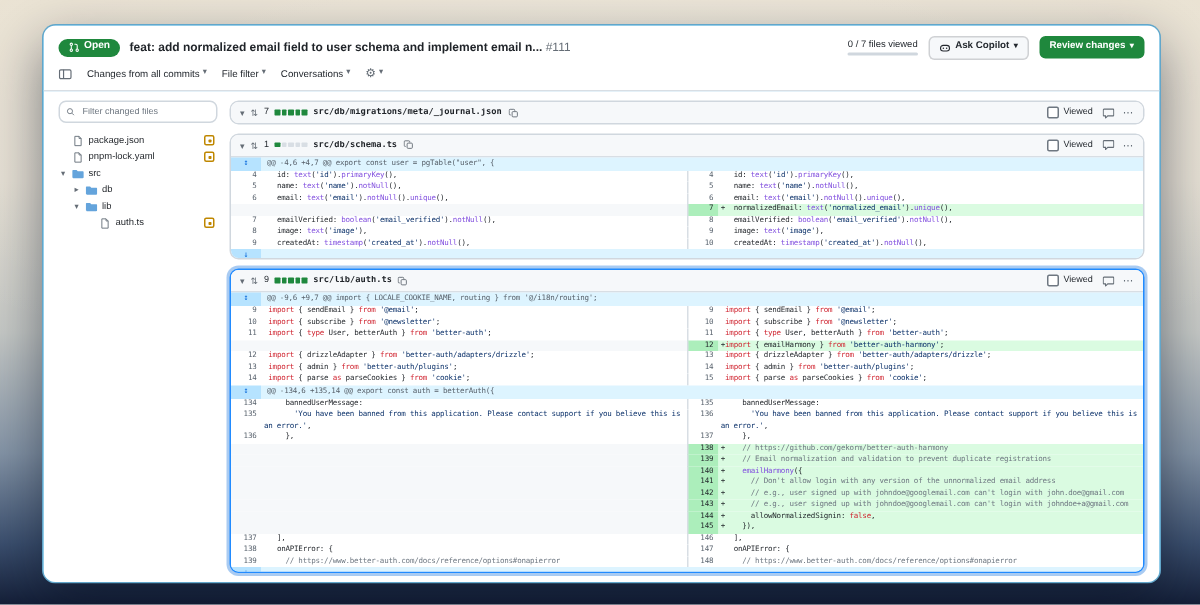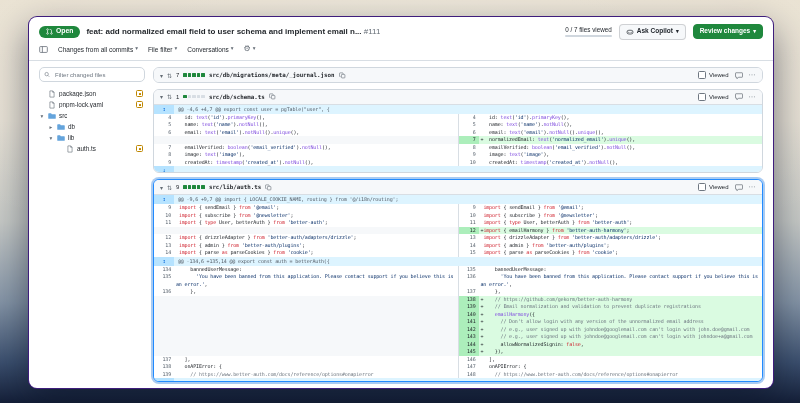--- a/index.html
+++ b/index.html
@@ -5,21 +5,21 @@
   html,body{margin:0;padding:0;width:800px;height:403px;overflow:hidden;}
   body{
     font-family:"Liberation Sans",sans-serif;
     background:
       radial-gradient(120% 80% at 50% 18%, rgba(255,255,255,.25), rgba(255,255,255,0) 60%),
       linear-gradient(180deg,#eae2d2 0%,#e5dfd2 30%,#c6c9c6 55%,#8494a6 75%,#3b4f6e 90%,#141f38 100%);
     position:relative;
   }
   .window{
     position:absolute;left:28px;top:16px;width:744px;height:371px;
-    background:#4c1d95;border:1px solid rgba(20,30,50,.25);border-radius:9px;
+    background:#7dd3fc;border:1px solid rgba(20,30,50,.25);border-radius:9px;
     box-shadow:0 14px 36px rgba(8,16,34,.5);
     overflow:hidden;display:flex;flex-direction:column;
   }
   
   .pr-head{padding:7px 10px 5px 10px;border-bottom:1px solid #d8dee4;background:#fff;flex:0 0 auto;}
   .row1{display:flex;align-items:center;gap:6px;height:15px;}
   .state-badge{display:inline-flex;align-items:center;gap:3px;background:#1f883d;color:#fff;
     border-radius:999px;font-size:6.8px;font-weight:600;padding:2.5px 7px;line-height:1;}
   .pr-title{font-size:8px;font-weight:700;color:#1f2328;white-space:nowrap;overflow:hidden;text-overflow:ellipsis;max-width:370px;}
   .pr-number{font-size:8px;font-weight:400;color:#656d76;}

